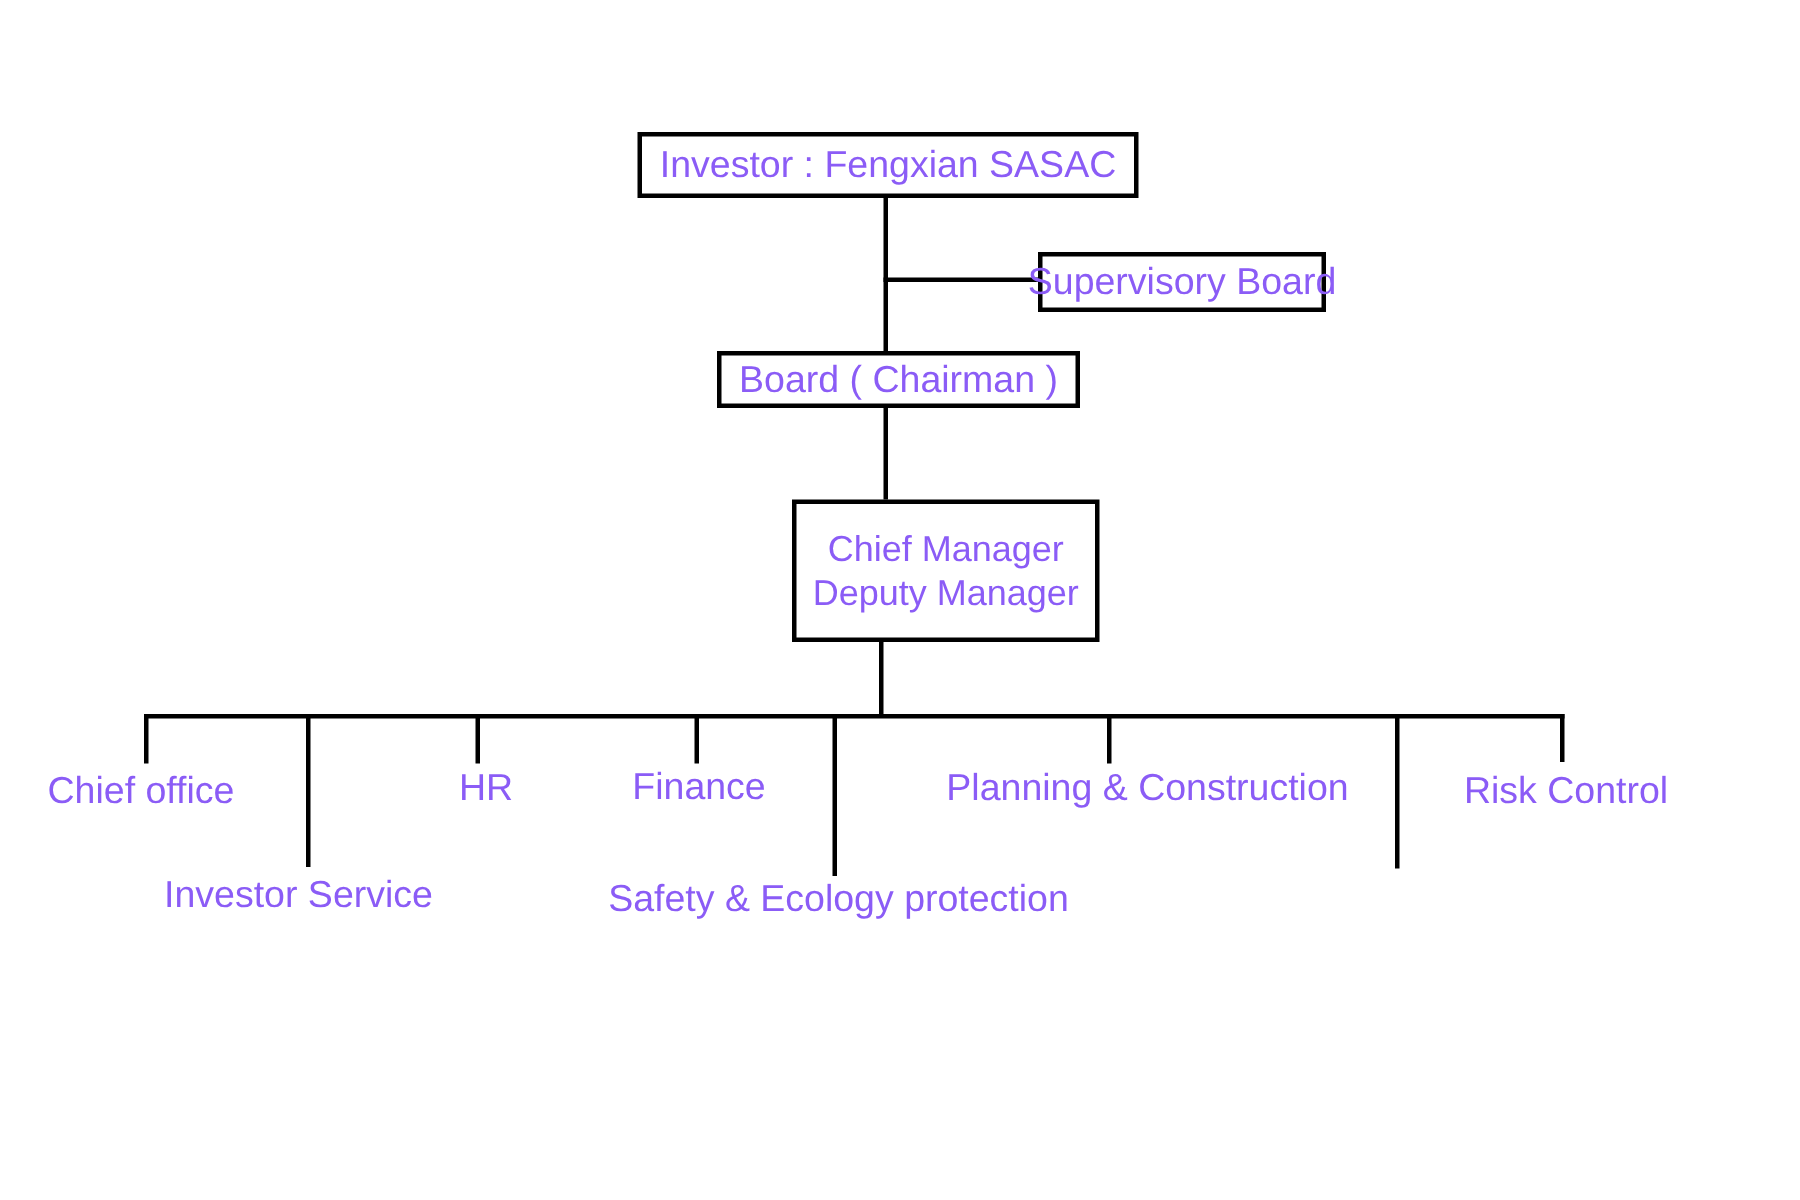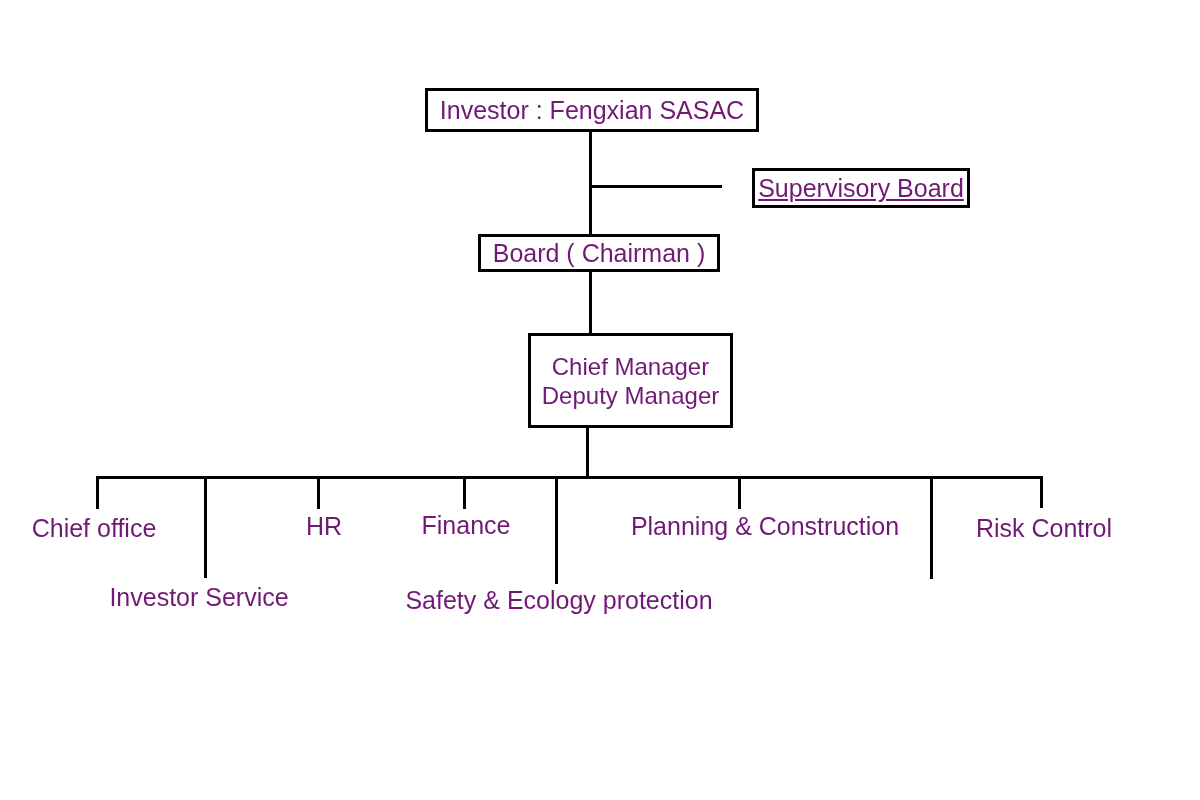--- a/index.html
+++ b/index.html
@@ -6,21 +6,21 @@
     margin: 0;
     padding: 0;
     background: #ffffff;
   }
   .canvas {
     position: relative;
     width: 1200px;
     height: 800px;
     background: #ffffff;
     font-family: "Liberation Sans", "DejaVu Sans", sans-serif;
-    color: #701a75;
+    color: #8b5cf6;
     overflow: hidden;
   }
   .line {
     position: absolute;
     background: #000000;
   }
   .node-box {
     position: absolute;
     box-sizing: border-box;
     border: 3px solid #000000;
@@ -62,21 +62,21 @@
   <div class="line" style="left:463px; top:476px; width:3px; height:33px;"></div>
   <div class="line" style="left:555px; top:476px; width:3px; height:108px;"></div>
   <div class="line" style="left:738px; top:476px; width:3px; height:33px;"></div>
   <div class="line" style="left:930px; top:476px; width:3px; height:103px;"></div>
   <div class="line" style="left:1040px; top:476px; width:3px; height:32px;"></div>
 
   <div class="node-box" style="left:425px; top:88px; width:334px; height:44px;">
     <span>Investor : Fengxian SASAC</span>
   </div>
 
-  <div class="node-box" style="left:752px; top:168px; width:218px; height:40px;text-decoration:underline;">
+  <div class="node-box" style="left:692px; top:168px; width:192px; height:40px;">
     <span>Supervisory Board</span>
   </div>
 
   <div class="node-box" style="left:478px; top:234px; width:242px; height:38px;">
     <span>Board ( Chairman )</span>
   </div>
 
   <div class="node-box multi" style="left:488px; top:333px; width:205px; height:95px;margin-left:40px;">
     <div>Chief Manager</div>
     <div>Deputy Manager</div>

